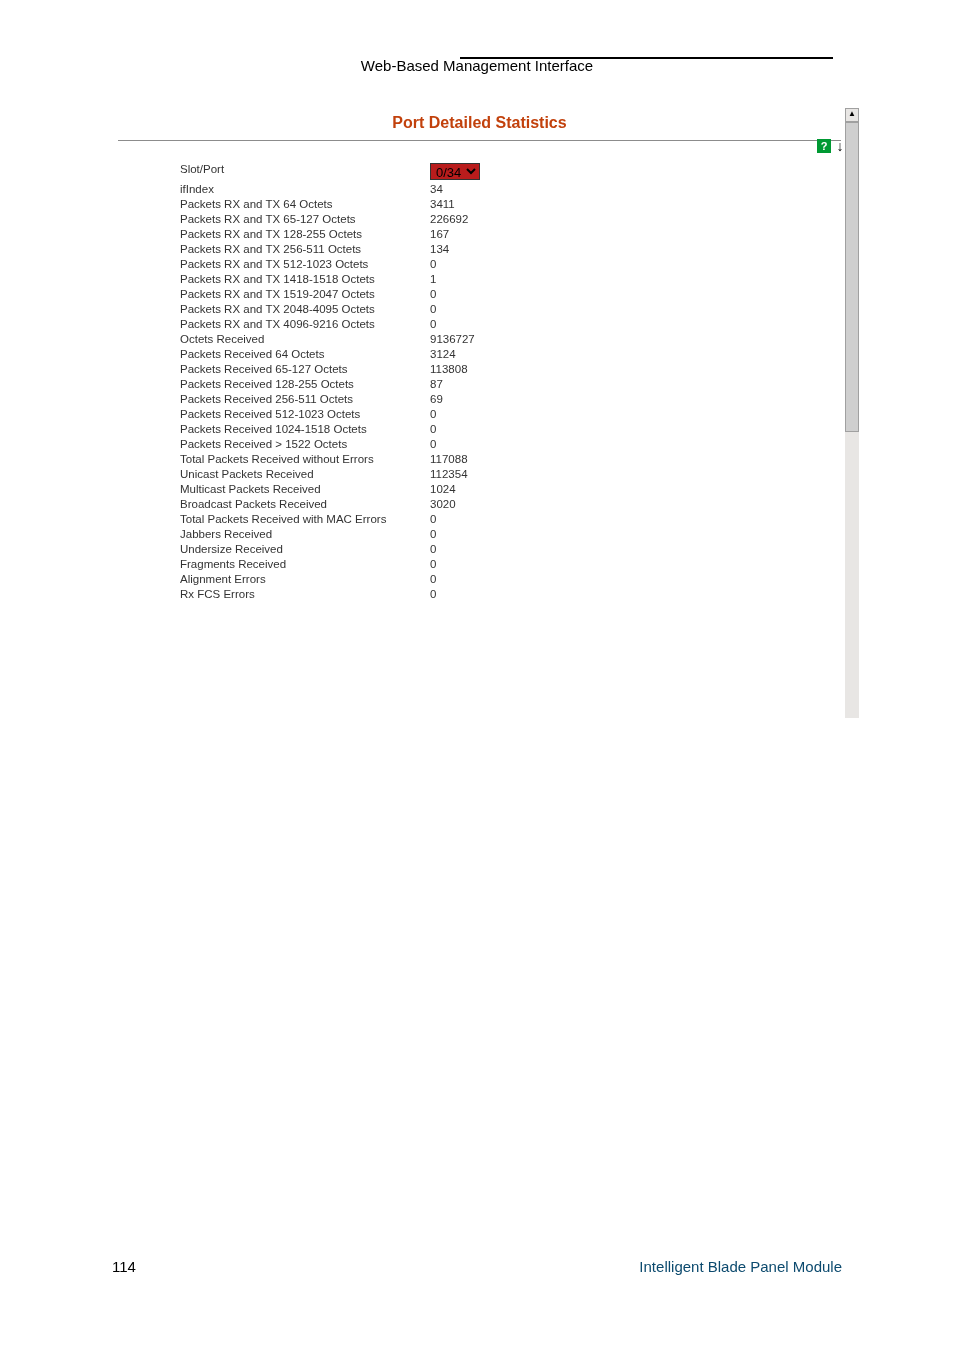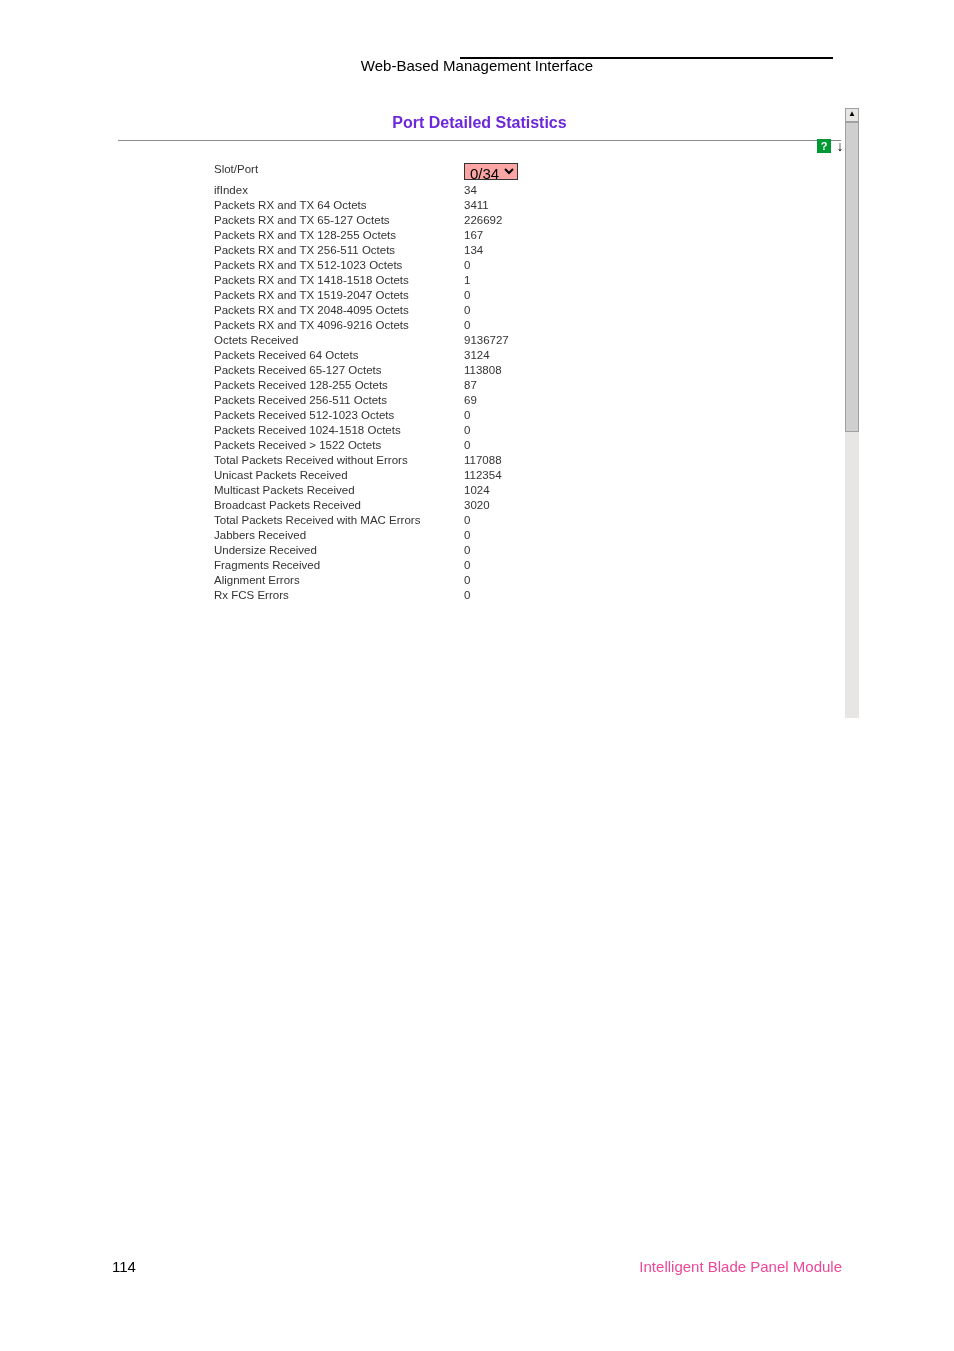--- a/index.html
+++ b/index.html
@@ -33,21 +33,21 @@
       position: absolute;
       top: 108px;
       left: 118px;
       width: 723px;
       background: #ffffff;
     }
     .panel-title {
       text-align: center;
       font-weight: bold;
       font-size: 16px;
-      color: #6d28d9;
+      color: #c2410c;
       padding: 6px 0 8px 0;
     }
     .panel-rule {
       border-top: 1px solid #8c8c8c;
       margin: 0 0 20px 0;
     }
     .help-icon {
       position: absolute;
       top: 31px;
       right: 10px;
@@ -96,60 +96,60 @@
     .scroll-thumb {
       position: absolute;
       top: 14px;
       right: -18px;
       width: 14px;
       height: 310px;
       background: #cfcfcf;
       border: 1px solid #a0a0a0;
     }
     .stats-table {
-      margin-left: 96px;
+      margin-left: 62px;
       font-family: "Lucida Sans Unicode", "Lucida Grande", Verdana, sans-serif;
       font-size: 11.5px;
       color: #333;
       border-collapse: collapse;
     }
     .stats-table td {
       padding: 1.5px 0;
       vertical-align: top;
     }
     .stats-table td.label-cell {
       width: 250px;
     }
     .stats-table td.value-cell {
       min-width: 100px;
     }
     .slot-select {
       font-family: Arial, sans-serif;
-      font-size: 15px;
+      font-size: 13px;
       border: 1px solid #333;
-      background: #fca5a5;
+      background: #b91c1c;
       padding: 0 1px;
       height: 17px;
     }
     .page-footer {
       position: absolute;
       bottom: 75px;
       left: 112px;
       right: 112px;
     }
     .footer-page-number {
       font-size: 15px;
       color: #000000;
     }
     .footer-product {
       position: absolute;
       right: 0;
       top: 0;
       font-size: 15px;
-      color: #ec4899;
+      color: #0c4a6e;
     }
   </style>
 </head>
 <body>
 
 <div class="page-header">
   <div class="header-title">Web-Based Management Interface</div>
 </div>
 <div class="header-rule"></div>
 

